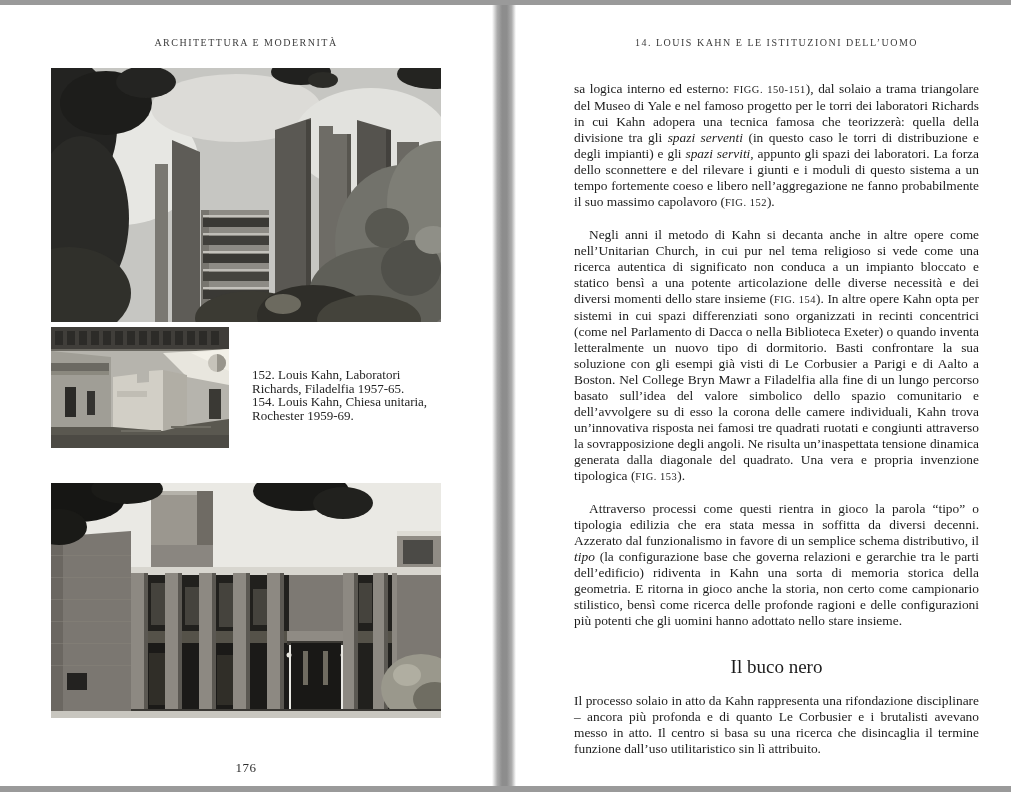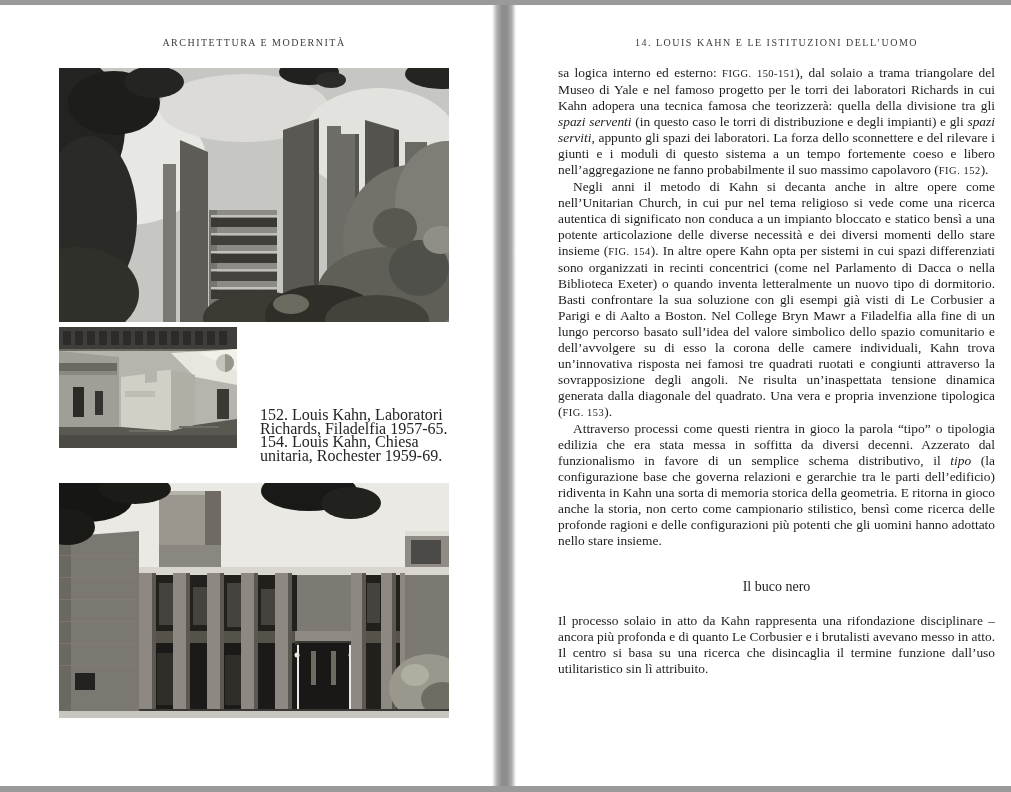--- a/index.html
+++ b/index.html
@@ -9,56 +9,56 @@
     font-family:"Liberation Serif","DejaVu Serif",serif;
   }
   .edge { position:absolute; left:0; width:1011px; background:#9a9a9a; z-index:5; }
   .edge.top { top:0; height:5px; }
   .edge.bottom { bottom:0; height:6px; }
   .gutter {
     position:absolute; top:0; left:492px; width:24px; height:792px; z-index:4;
     background:linear-gradient(90deg, rgba(160,160,160,0) 0%, #ababab 22%, #8d8d8d 42%, #8d8d8d 62%, #adadad 82%, rgba(160,160,160,0) 100%);
   }
   .page { position:absolute; top:5px; height:781px; }
-  .page.left  { left:12px;     width:392px;border-radius:28px; }
+  .page.left  { left:4px;     width:392px;border-radius:28px; }
   .page.right { left:514px; width:407px; }
 
   .running-head {
     position:absolute; top:32px; text-align:center;
     font-size:10px; letter-spacing:1.5px; color:#3c3c3c; white-space:nowrap;
   }
   .page.left  .running-head { left:47px; width:390px; }
   .page.right .running-head { left:44px; width:437px; }
 
   .photo { position:absolute; overflow:hidden; background:#cfcfcb; }
   .photo svg { display:block; width:100%; height:100%; }
   #photo-richards { left:47px; top:63px;  width:390px; height:254px; }
   #photo-interior { left:47px; top:322px; width:178px; height:121px; }
   #photo-church   { left:47px; top:478px; width:390px; height:235px; }
 
   .captions {
     position:absolute; left:248px; top:363px; width:199px;
-    font-size:16px; line-height:13.7px; color:#242424; text-align:left;margin-top:40px;
+    font-size:13px; line-height:13.7px; color:#242424; text-align:left;
   }
   .captions .cap { margin:0; }
 
   .folio { position:absolute; font-size:13px; color:#2e2e2e; text-align:center; letter-spacing:.5px; }
   .page.left  .folio { left:47px; width:390px; top:755px; }
   .page.right .folio { left:44px; width:437px; top:753px; }
 
   .body-text {
     position:absolute; left:44px; top:60px; width:437px;
     font-size:13.4px; line-height:16px; text-align:justify;
     hyphens:auto; -webkit-hyphens:auto;
   }
-  .body-text p { margin:0; }
+  .body-text p { margin:16px; }
   .body-text p.indent { text-indent:15px; }
   .section-heading {
     margin:30px 0 18px 0; text-align:center;
-    font-size:14px; font-weight:normal; color:#1c1c1c;
+    font-size:19px; font-weight:normal; color:#1c1c1c;
   }
   .it { font-style:italic; }
   .sc { font-size:.78em; letter-spacing:.05em; }
 </style>
 </head>
 <body>
 
 <div class="screen">
 
   <div class="edge top"></div>
@@ -278,20 +278,21 @@
         <g>
           <ellipse cx="28" cy="16" rx="46" ry="23" fill="#161614"></ellipse>
           <ellipse cx="76" cy="6" rx="36" ry="15" fill="#1b1b18"></ellipse>
           <ellipse cx="8" cy="44" rx="28" ry="18" fill="#1a1a17"></ellipse>
           <ellipse cx="250" cy="8" rx="48" ry="20" fill="#191917"></ellipse>
           <ellipse cx="292" cy="20" rx="30" ry="16" fill="#21211e"></ellipse>
         </g>
       </svg>
     </div>
 
+    <div class="folio">176</div>
   </div>
 
   <div class="page right">
 
     <div class="running-head">14. LOUIS KAHN E LE ISTITUZIONI DELL’UOMO</div>
 
     <div class="body-text">
       <p><span>sa logica interno ed esterno: </span><span class="sc">FIGG. 150-151</span><span>), dal solaio a trama triangolare del Museo di Yale e nel famoso progetto per le torri dei laboratori Richards in cui Kahn adopera una tecnica famosa che teorizzerà: quella della divisione tra gli </span><span class="it">spazi serventi</span><span> (in questo caso le torri di distribuzione e degli impianti) e gli </span><span class="it">spazi serviti</span><span>, appunto gli spazi dei laboratori. La forza dello sconnettere e del rilevare i giunti e i moduli di questo sistema a un tempo fortemente coeso e libero nell’aggregazione ne fanno probabilmente il suo massimo capolavoro (</span><span class="sc">FIG. 152</span><span>).</span></p>
       <p class="indent"><span>Negli anni il metodo di Kahn si decanta anche in altre opere come nell’Unitarian Church, in cui pur nel tema religioso si vede come una ricerca autentica di significato non conduca a un impianto bloccato e statico bensì a una potente articolazione delle diverse necessità e dei diversi momenti dello stare insieme (</span><span class="sc">FIG. 154</span><span>). In altre opere Kahn opta per sistemi in cui spazi differenziati sono organizzati in recinti concentrici (come nel Parlamento di Dacca o nella Biblioteca Exeter) o quando inventa letteralmente un nuovo tipo di dormitorio. Basti confrontare la sua soluzione con gli esempi già visti di Le Corbusier a Parigi e di Aalto a Boston. Nel College Bryn Mawr a Filadelfia alla fine di un lungo percorso basato sull’idea del valore simbolico dello spazio comunitario e dell’avvolgere su di esso la corona delle camere individuali, Kahn trova un’innovativa risposta nei famosi tre quadrati ruotati e congiunti attraverso la sovrapposizione degli angoli. Ne risulta un’inaspettata tensione dinamica generata dalla diagonale del quadrato. Una vera e propria invenzione tipologica (</span><span class="sc">FIG. 153</span><span>).</span></p>
       <p class="indent"><span>Attraverso processi come questi rientra in gioco la parola “tipo” o tipologia edilizia che era stata messa in soffitta da diversi decenni. Azzerato dal funzionalismo in favore di un semplice schema distributivo, il </span><span class="it">tipo</span><span> (la configurazione base che governa relazioni e gerarchie tra le parti dell’edificio) ridiventa in Kahn una sorta di memoria storica della geometria. E ritorna in gioco anche la storia, non certo come campionario stilistico, bensì come ricerca delle profonde ragioni e delle configurazioni più potenti che gli uomini hanno adottato nello stare insieme.</span></p>

